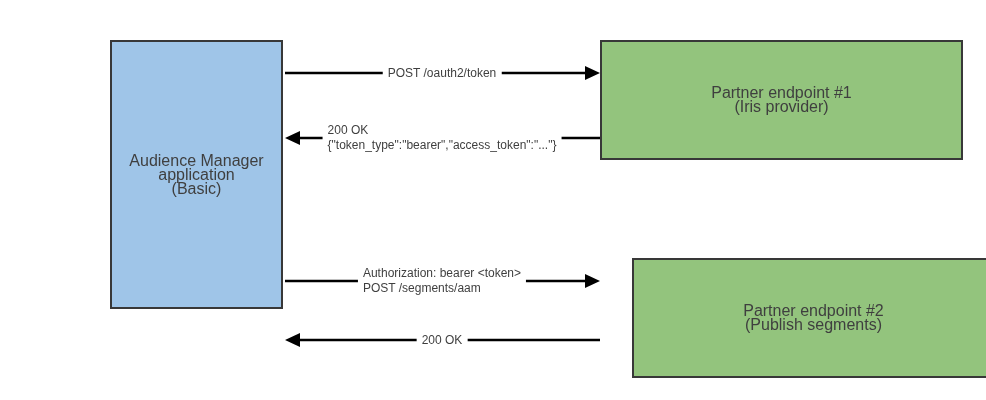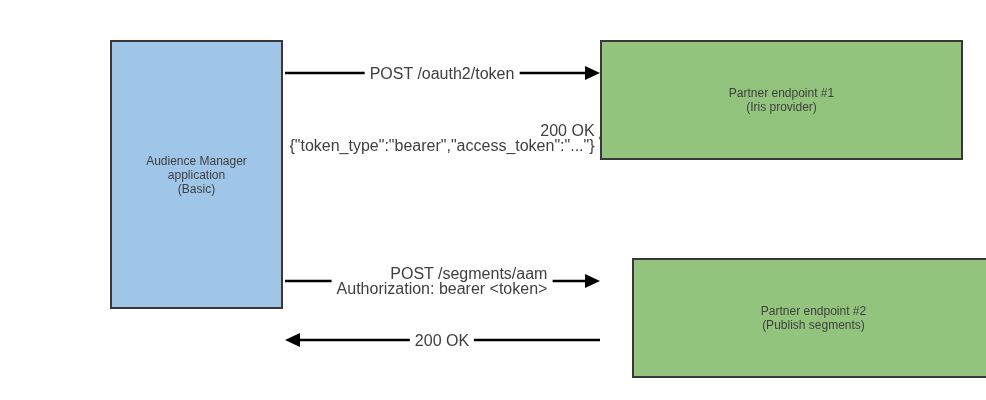--- a/index.html
+++ b/index.html
@@ -17,21 +17,21 @@
     overflow: hidden;
   }
   .node {
     position: absolute;
     box-sizing: border-box;
     border: 2px solid #383838;
     display: flex;
     align-items: center;
     justify-content: center;
     text-align: center;
-    font-size: 12px;
+    font-size: 16px;
     line-height: 14px;
   }
   #node-client {
     left: 110px; top: 40px;
     width: 173px; height: 269px;
     background: #9fc5e8;
   }
   #node-ep1 {
     left: 600px; top: 40px;
     width: 363px; height: 120px;
@@ -46,22 +46,22 @@
   svg.arrows {
     position: absolute;
     left: 0; top: 0;
     width: 986px; height: 400px;
     pointer-events: none;
   }
   .msg {
     position: absolute;
     transform: translate(-50%, -50%);
     background: #ffffff;
-    text-align: right;
-    font-size: 16px;
+    text-align: left;
+    font-size: 12px;
     line-height: 15px;
     padding: 0 5px;
     white-space: nowrap;
   }
   #msg-token-request    { left: 442px; top: 73px;  }
   #msg-token-response   { left: 442px; top: 138px; }
   #msg-publish-request  { left: 442px; top: 281px; }
   #msg-publish-response { left: 442px; top: 340px; }
 </style>
 </head>
@@ -117,21 +117,21 @@
   <div class="msg" id="msg-token-request">
     <div>POST /oauth2/token</div>
   </div>
 
   <div class="msg" id="msg-token-response">
     <div>200 OK</div>
     <div>{"token_type":"bearer","access_token":"..."}</div>
   </div>
 
   <div class="msg" id="msg-publish-request">
+    <div>Authorization: bearer &lt;token&gt;</div>
     <div>POST /segments/aam</div>
-    <div>Authorization: bearer &lt;token&gt;</div>
   </div>
 
   <div class="msg" id="msg-publish-response">
     <div>200 OK</div>
   </div>
 
 </div>
 
 </body></html>

